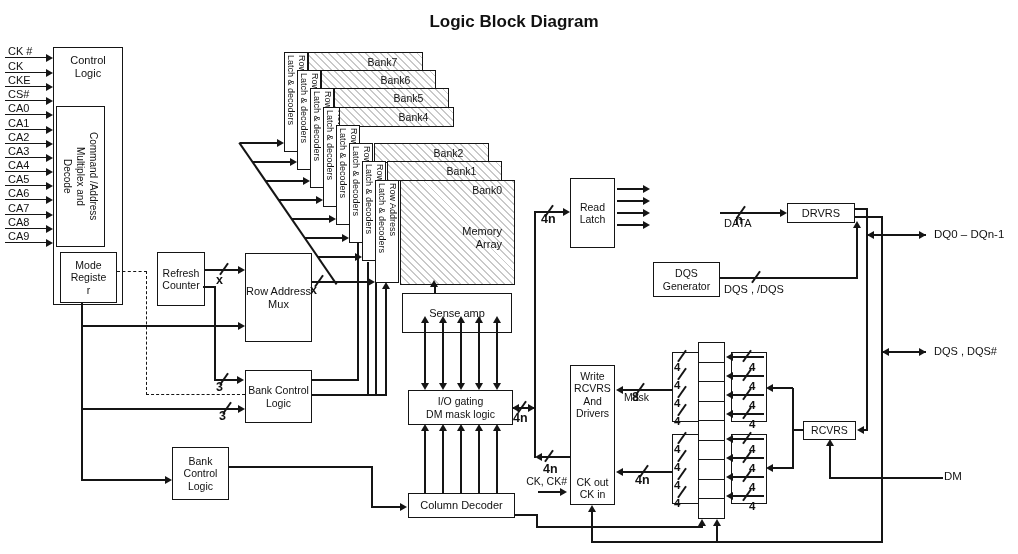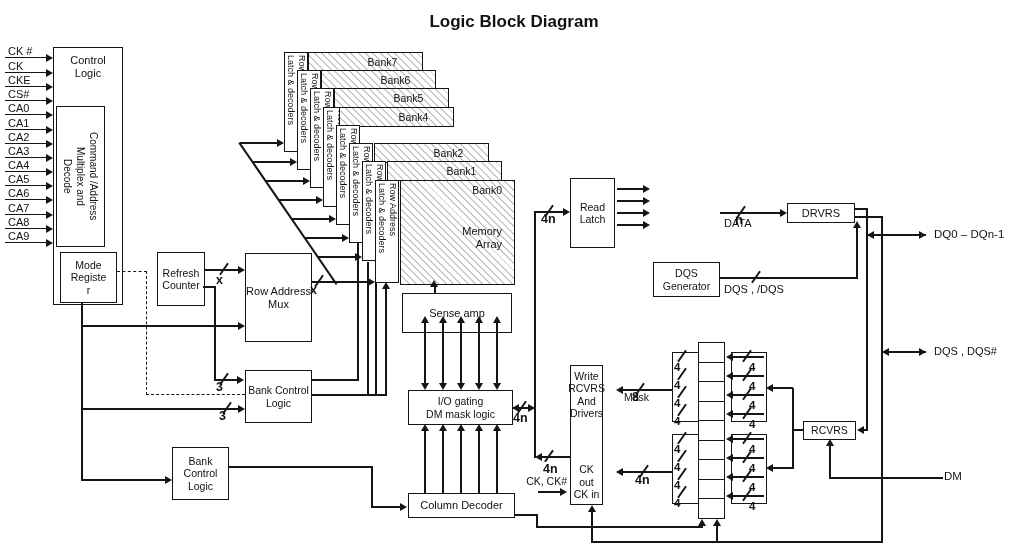--- a/index.html
+++ b/index.html
@@ -265,21 +265,21 @@
   <i class="arr l" style="left:512px;top:404px"></i>
   <i class="arr r" style="left:528px;top:404px"></i>
   <i class="slash" style="left:521px;top:400px"></i>
   <div class="buslbl" style="left:513px;top:387px">4n</div>
 
   <i class="hl" style="left:537px;top:456px;width:33px"></i>
   <i class="arr l" style="left:535px;top:453px"></i>
   <i class="slash" style="left:548px;top:449px"></i>
   <div class="buslbl" style="left:543px;top:438px">4n</div>
 
-  <div class="box" style="left:570px;top:365px;width:33px;height:140px;justify-content:flex-start;font-size:10.5px">
+  <div class="box" style="left:570px;top:365px;width:45px;height:140px;justify-content:flex-start;font-size:10.5px">
     <span style="margin-top:4px">Write</span>
     <span>RCVRS</span>
     <span>And</span>
     <span>Drivers</span>
     <span style="position:absolute;bottom:16px;left:0;right:0">CK out</span>
     <span style="position:absolute;bottom:4px;left:0;right:0">CK in</span>
   </div>
   <div class="lbl" style="left:515px;top:475px;width:52px;text-align:right;font-size:10.5px">CK, CK#</div>
   <i class="hl" style="left:538px;top:491px;width:25px"></i>
   <i class="arr r" style="left:560px;top:488px"></i>

